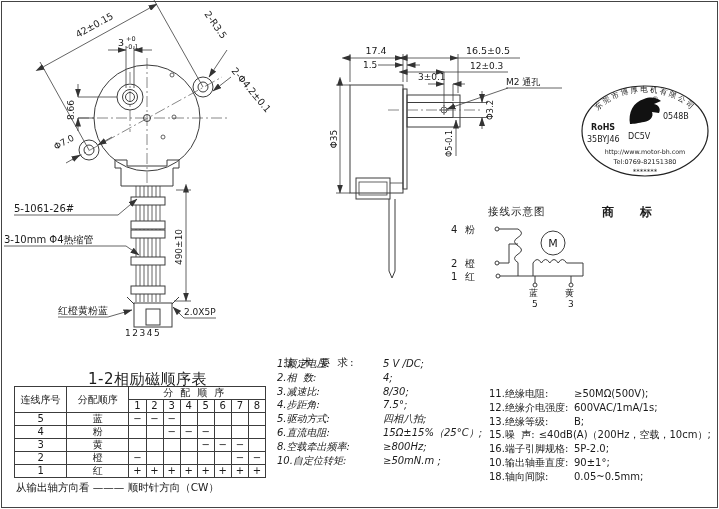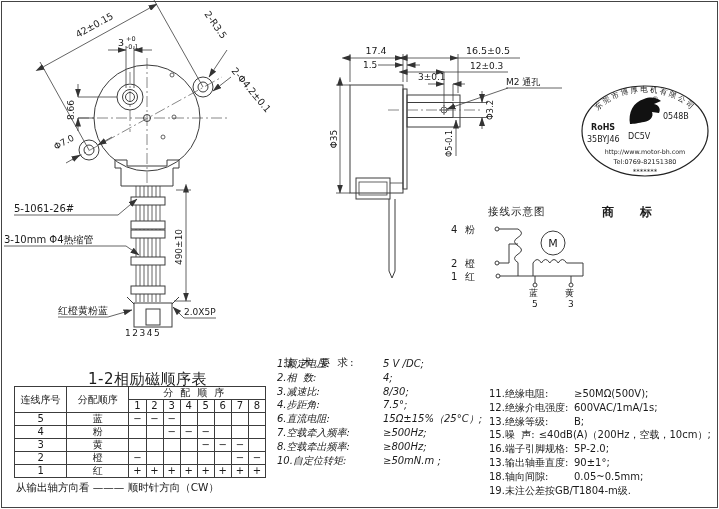--- a/index.html
+++ b/index.html
@@ -342,30 +342,29 @@
 
 <div id="seqnote">从输出轴方向看 ——— 顺时针方向（CW）</div>
 
 <div id="reqtitle">技 术 要 求:</div>
 
 <div class="reqcol reqL" style="left:277px;top:357px;width:206px;font-style:italic;">
   <div class="rrow"><span class="rlab">1.额定电压:</span><span class="rval">5 V /DC;</span></div>
   <div class="rrow"><span class="rlab">2.相  数:</span><span class="rval">4;</span></div>
   <div class="rrow"><span class="rlab">3.减速比:</span><span class="rval">8/30;</span></div>
   <div class="rrow"><span class="rlab">4.步距角:</span><span class="rval">7.5°;</span></div>
+  <div class="rrow"><span class="rlab">5.驱动方式:</span><span class="rval">四相八拍;</span></div>
   <div class="rrow"><span class="rlab">6.直流电阻:</span><span class="rval">15Ω±15%（25°C）;</span></div>
-  <div class="rrow"><span class="rlab">7.空载牵入频率:</span><span class="rval">≥500Hz;</span></div>
   <div class="rrow"><span class="rlab">8.空载牵出频率:</span><span class="rval">≥800Hz;</span></div>
   <div class="rrow"><span class="rlab">10.自定位转矩:</span><span class="rval">≥50mN.m ;</span></div>
 </div>
 
 <div class="reqcol reqR" style="left:489px;top:352px;width:228px;margin-top:35px;">
   <div class="rrow"><span class="rlab">11.绝缘电阻:</span><span class="rval">≥50MΩ(500V);</span></div>
   <div class="rrow"><span class="rlab">12.绝缘介电强度:</span><span class="rval">600VAC/1mA/1s;</span></div>
   <div class="rrow"><span class="rlab">13.绝缘等级:</span><span class="rval">B;</span></div>
   <div class="rrow inline"><span class="rlab">15.噪  声:</span><span class="rval">≤40dB(A)（200Hz，空载，10cm）;</span></div>
   <div class="rrow"><span class="rlab">16.端子引脚规格:</span><span class="rval">5P-2.0;</span></div>
-  <div class="rrow"><span class="rlab">13.输出轴垂直度:</span><span class="rval">90±1°;</span></div>
+  <div class="rrow"><span class="rlab">10.输出轴垂直度:</span><span class="rval">90±1°;</span></div>
   <div class="rrow"><span class="rlab">18.轴向间隙:</span><span class="rval">0.05~0.5mm;</span></div>
-  <div class="rrow inline"><span class="rlab">19.未注公差按GB/T1804-m级.</span><span class="rval"></span></div>
 </div>
 
 </div>
 
 </body></html>

